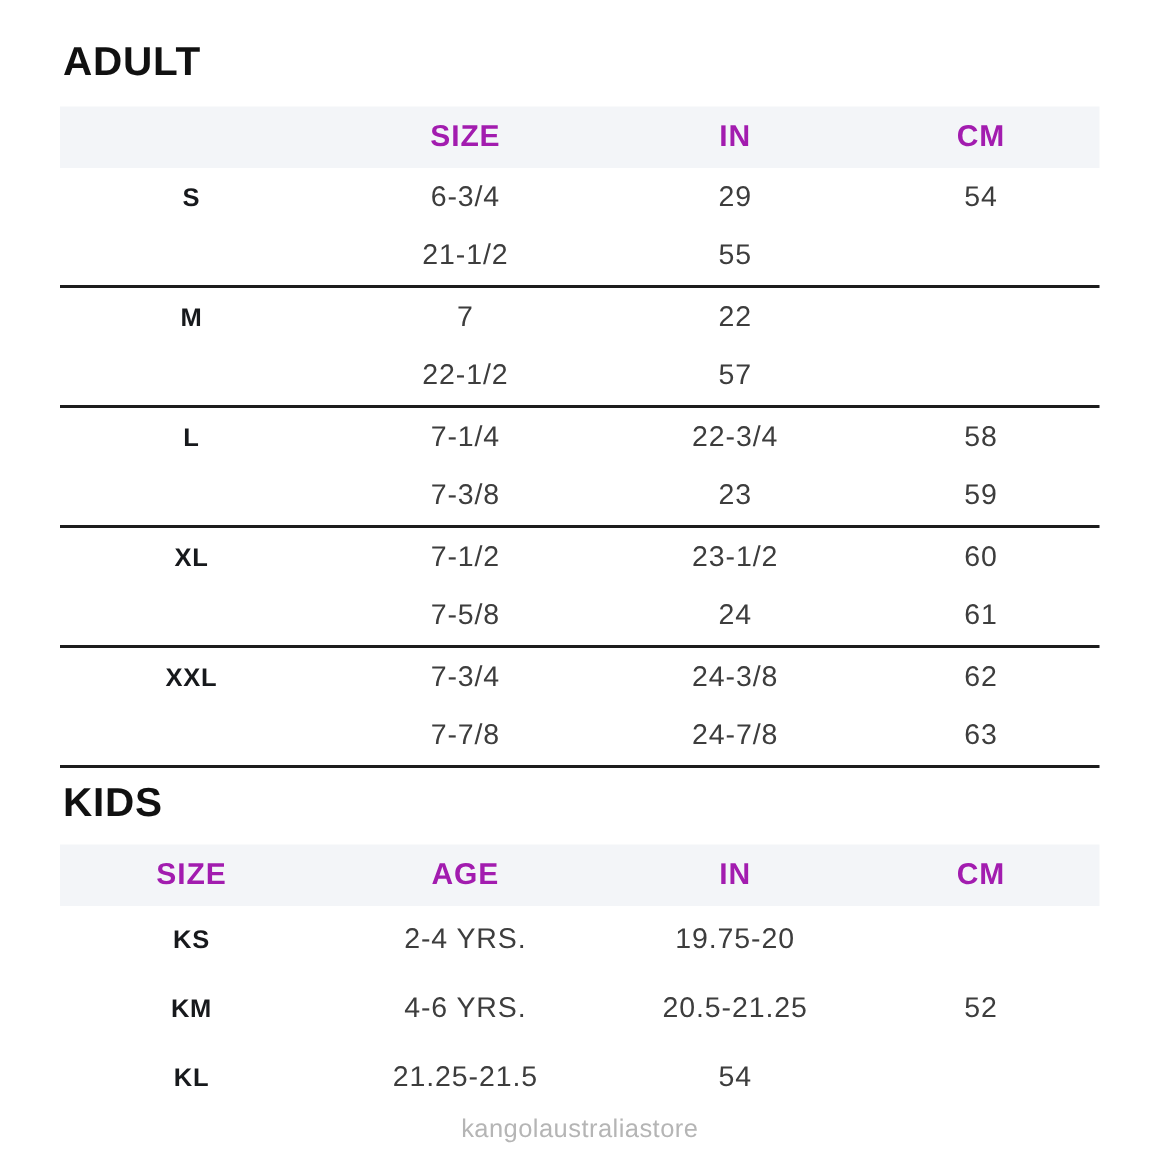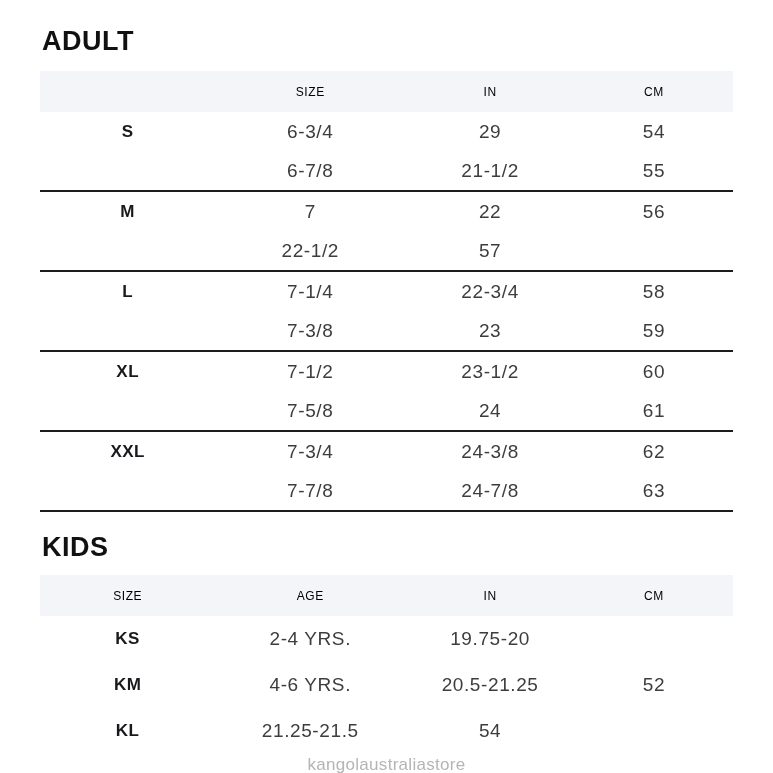--- a/index.html
+++ b/index.html
@@ -18,39 +18,39 @@
     padding: 26px 40px 0 40px;
   }
   .section-title {
     margin: 0 0 14px 2px;
     font-size: 27px;
     font-weight: 800;
     letter-spacing: 0.5px;
     color: #111111;
   }
   .section-title.kids {
-    margin-top: 20px;
+    margin-top: 8px;
     margin-bottom: 12px;
   }
   .table {
     width: 100%;
   }
   .thead, .row {
     display: grid;
     grid-template-columns: 25.3% 27.4% 24.5% 22.8%;
     align-items: center;
     text-align: center;
   }
   .thead {
     background: #f3f5f8;
     height: 41px;
-    font-weight: 400;
-    font-size: 12px;
+    font-weight: 700;
+    font-size: 20px;
     letter-spacing: 0.6px;
-    color: #000000;
+    color: #a21caf;
   }
   .row {
     height: 39px;
     font-weight: 300;
     font-size: 19px;
     letter-spacing: 0.6px;
     color: #3d3d3d;
   }
   .kids-table .row {
     height: 46px;
@@ -88,29 +88,27 @@
     </div>
 
     <div class="row">
       <div class="label">S</div>
       <div>6-3/4</div>
       <div>29</div>
       <div>54</div>
     </div>
     <div class="row rule">
       <div class="label"></div>
-      <div>6-7/8</div>
       <div>21-1/2</div>
       <div>55</div>
     </div>
     <div class="row">
       <div class="label">M</div>
       <div>7</div>
       <div>22</div>
-      <div>56</div>
     </div>
     <div class="row rule">
       <div class="label"></div>
       <div>22-1/2</div>
       <div>57</div>
     </div>
     <div class="row">
       <div class="label">L</div>
       <div>7-1/4</div>
       <div>22-3/4</div>

